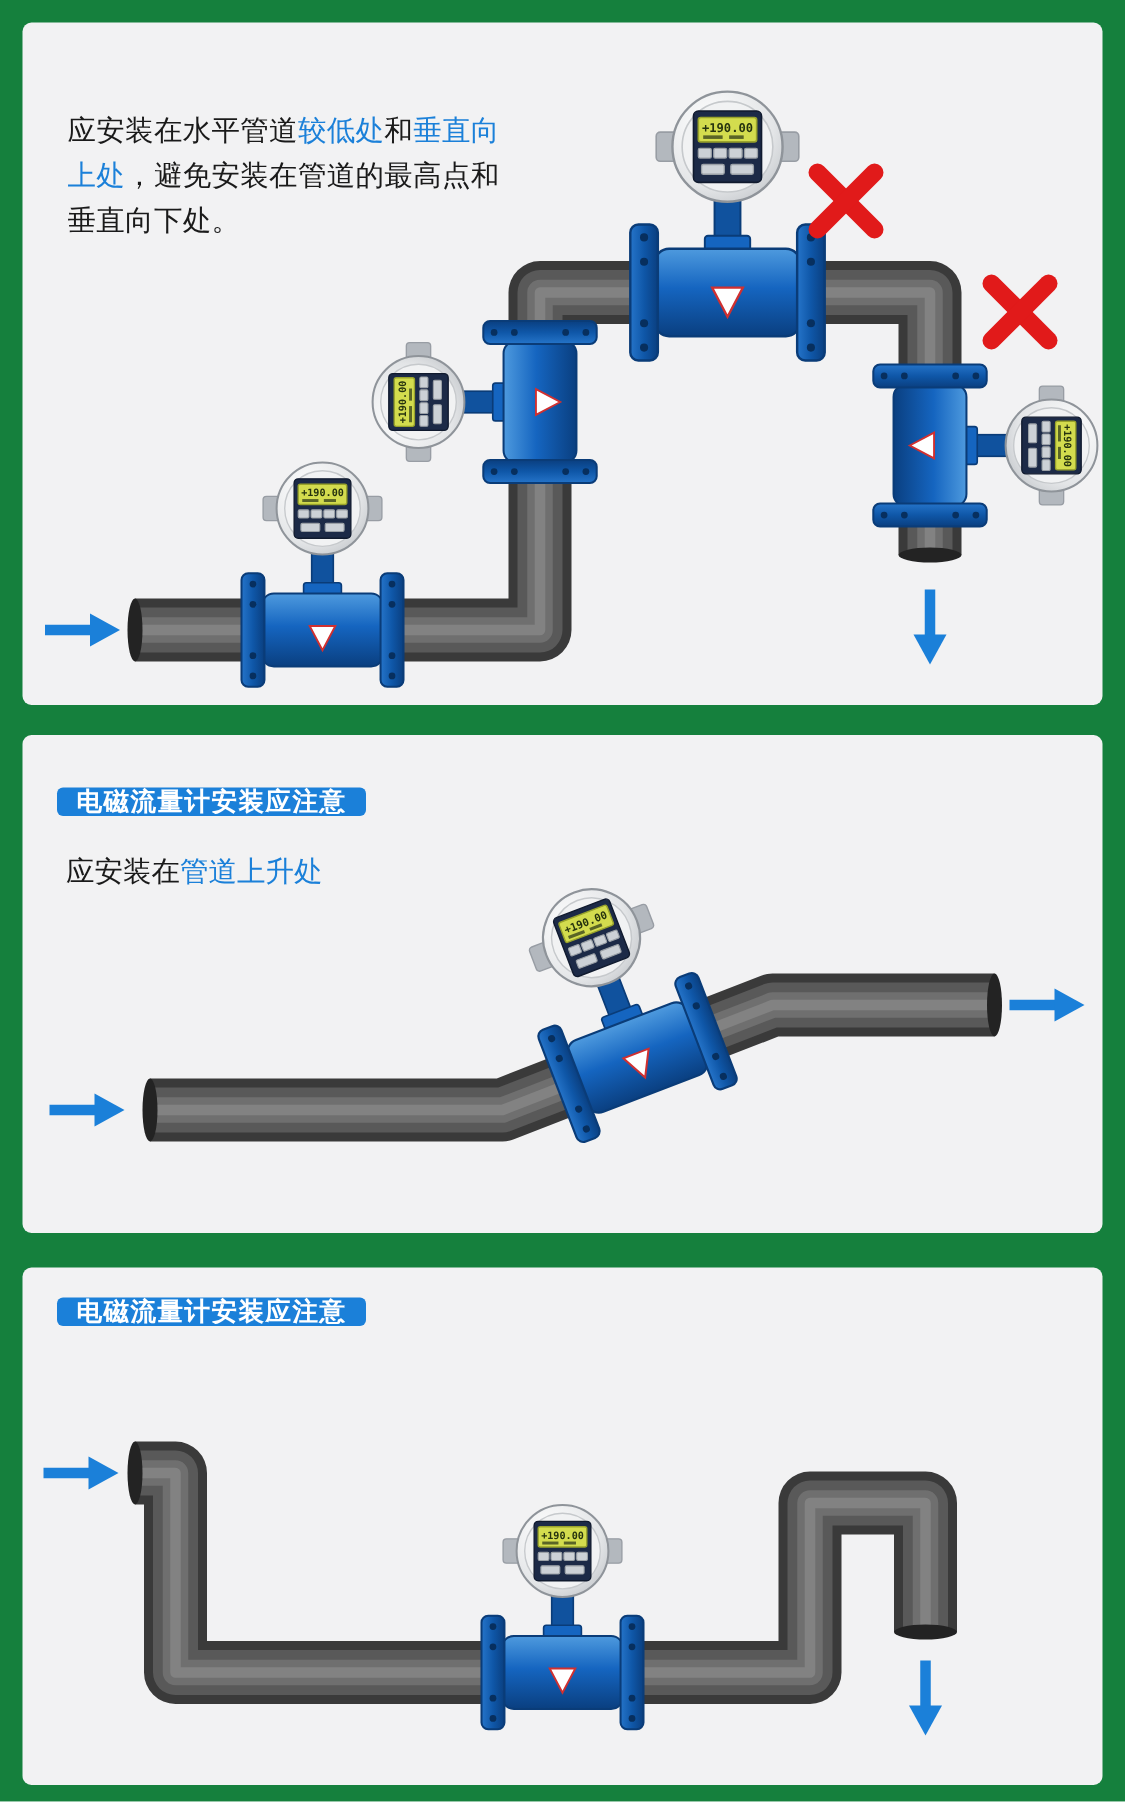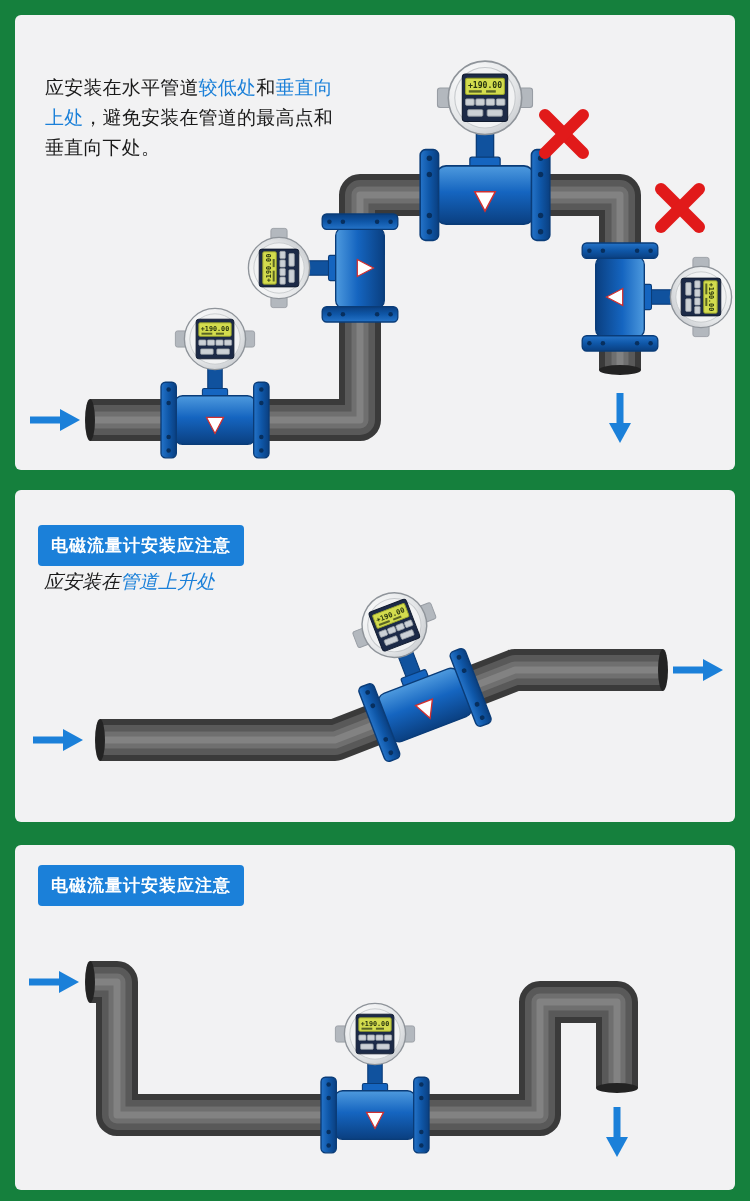--- a/index.html
+++ b/index.html
@@ -16,30 +16,30 @@
   #panel2{top:490px;height:332px;}
   #panel3{top:845px;height:345px;}
   .illustration{position:absolute;left:0;top:0;width:100%;height:100%;}
   .desc{
     position:absolute;left:30px;top:58px;width:296px;margin:0;
     font-size:19px;line-height:30px;letter-spacing:0.2px;color:#1a1a1a;z-index:2;
   }
   .accent{color:#1b80d9;}
   .badge{
     position:absolute;display:inline-block;background:#1b80d9;color:#ffffff;
-    font-size:17px;font-weight:700;line-height:1;padding:12px 13px;
+    font-size:17px;font-weight:700;line-height:1;padding:1px 13px;
     border-radius:4px;letter-spacing:1px;z-index:2;white-space:nowrap;
   }
   #panel2 .badge{left:23px;top:35px;}
   #panel3 .badge{left:23px;top:20px;}
   .caption{
     position:absolute;left:29px;margin:0;font-size:19px;line-height:24px;
     color:#1a1a1a;z-index:2;white-space:nowrap;
   }
-  #panel2 .caption{top:80px;font-style:italic;}
+  #panel2 .caption{top:80px;}
   #panel3 .caption{top:64px;}
   .defs-holder{position:absolute;width:0;height:0;}
 </style>
 </head>
 <body>
 
 <div class="page">
 
   <svg class="defs-holder" aria-hidden="true">
     <defs>

